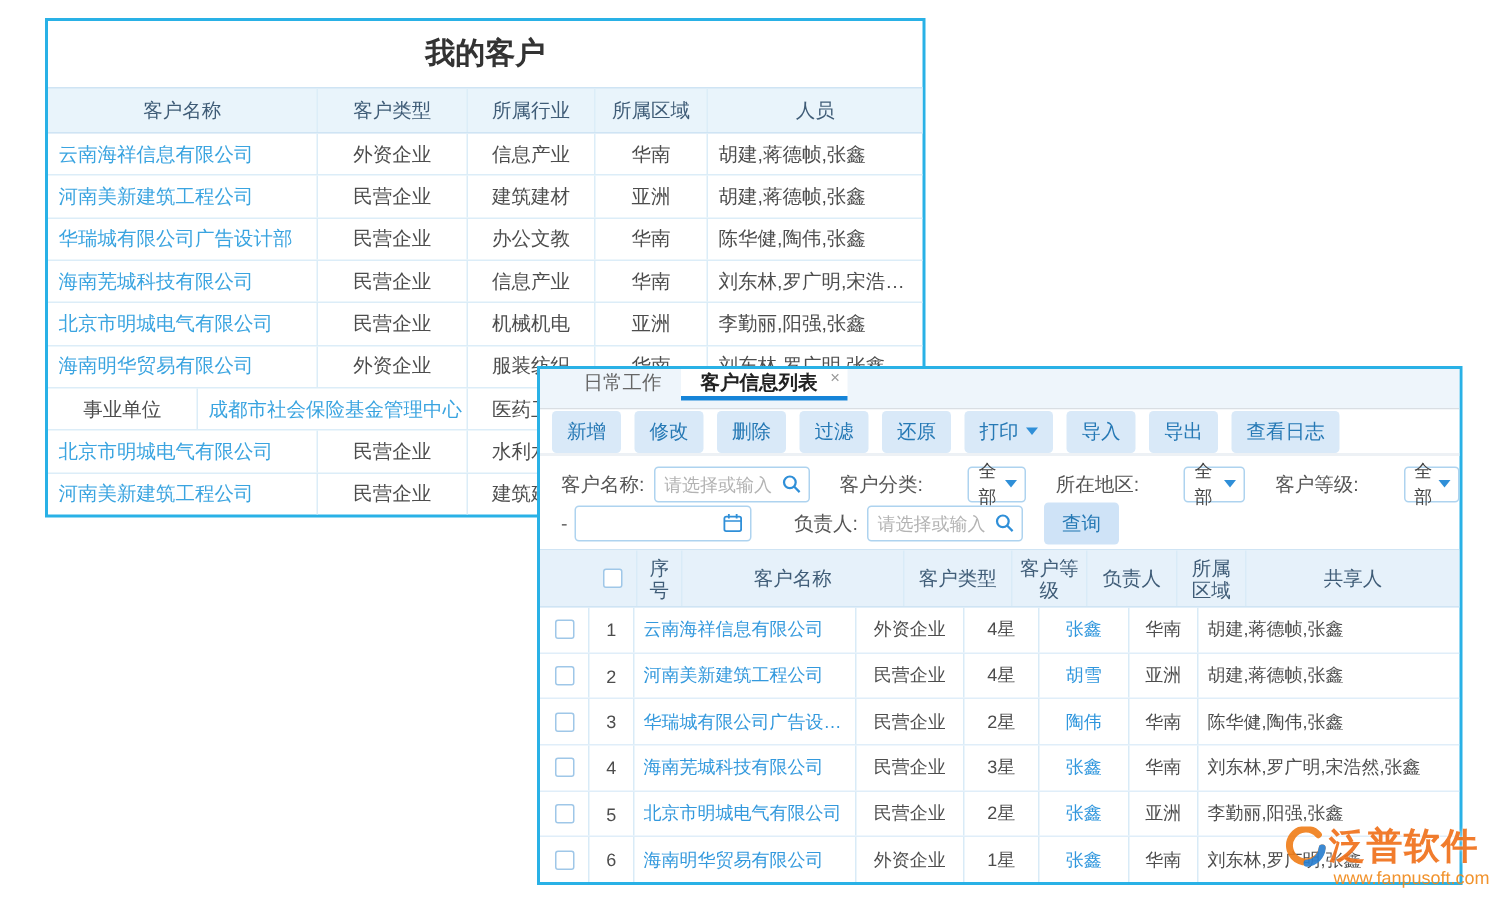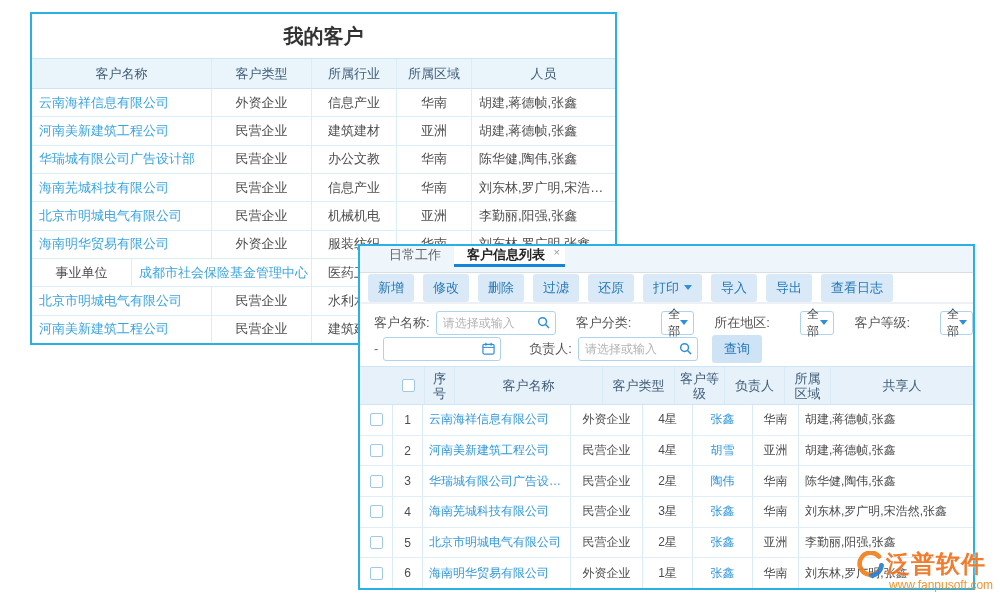--- a/index.html
+++ b/index.html
@@ -45,21 +45,21 @@
   .filters { flex:0 0 62px; padding:6px 0 5px 14px; display:flex; flex-direction:column;
     justify-content:space-between; }
   .frow { display:flex; align-items:center; height:25px; }
   .flabel { font-size:13px; color:#555; margin-right:6px; white-space:nowrap; }
   .ml20 { margin-left:20px; }
   .fbox { height:24px; border:1px solid #aed3ef; border-radius:3px; background:#fff;
     display:flex; align-items:center; padding:0 5px 0 6px; }
   .fbox input { border:none; outline:none; flex:1; min-width:0; font-size:12px; color:#444;
     font-family:inherit; background:transparent; }
   .fbox input::placeholder { color:#b3b3b3; }
-  .w104{width:120px;} .w118{width:118px;}
+  .w104{width:104px;} .w118{width:118px;}
   .fselect { width:92px; justify-content:space-between; cursor:pointer;margin-left:24px; }
   .fselect .val { font-size:12px; color:#444; }
   .wsel2{width:99px;} .wsel3{width:88px;}
   .dash { color:#666; font-size:13px; margin-right:5px; }
   .query-btn { background:#cfe3f7; color:#2679b5; border:none; border-radius:3px; font-size:13px;
     padding:5px 12px; margin-left:14px; cursor:pointer; font-family:inherit; }
 
   .ftable { flex:1; display:flex; flex-direction:column; border-top:1px solid #cfe4f4; }
   .ft-header { flex:0 0 38px; display:flex; background:#e6f1fa; color:#3f5c77; font-size:13px;
     border-bottom:1px solid #cfe4f4;padding-left:32px; }

